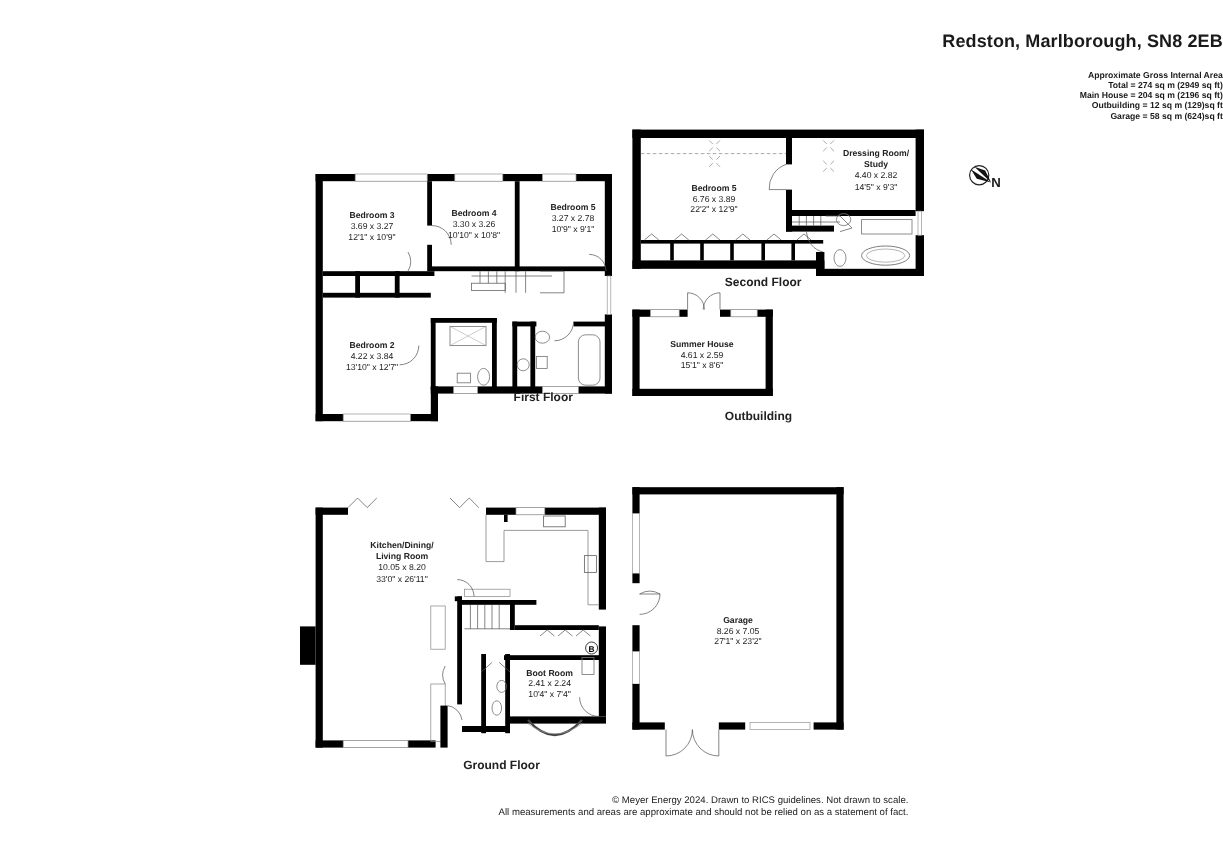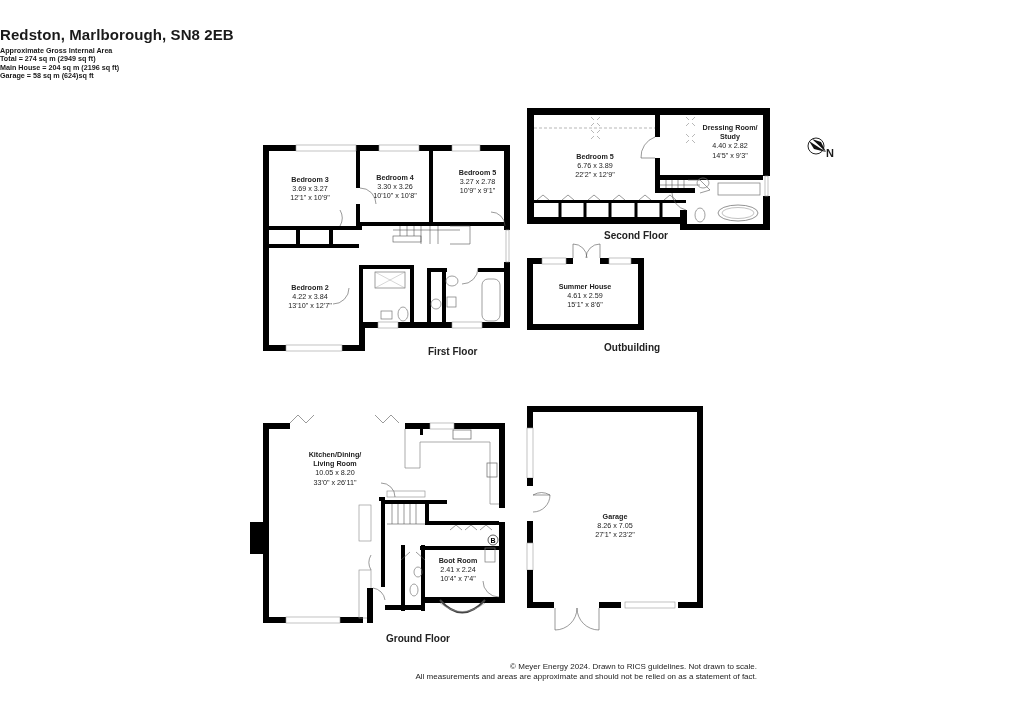--- a/index.html
+++ b/index.html
@@ -1,36 +1,37 @@
 <!DOCTYPE html>
 <html><head>
 <meta charset="utf-8">
 <style>
   html, body { margin:0; padding:0; background:#ffffff; }
   body { width:1019px; height:720px; position:relative; overflow:hidden; font-family:"Liberation Sans", sans-serif; color:#1a1a1a; }
-  .header { position:absolute; left:0; top:26px; width:1019px; text-align:left; }
+  .header { position:absolute; left:0; top:26px; width:1019px; text-align:right; }
   .title { font-size:15px; font-weight:bold; letter-spacing:0.1px; }
   .sub { font-size:7.2px; font-weight:bold; line-height:8.4px; }
-  .sub-first { margin-top:4px; }
+  .sub-first { margin-top:16px; }
   svg.plan { position:absolute; left:0; top:0; }
   .room-label { position:absolute; text-align:center; font-size:7.2px; line-height:9.2px; font-weight:bold; color:#222; }
   .room-label .dim { font-weight:normal; }
   .floor-label { position:absolute; font-size:10px; font-weight:bold; color:#222; }
   .footer { position:absolute; right:262px; top:662px; font-size:8px; line-height:10px; text-align:right; color:#222; }
   .north { position:absolute; left:806px; top:136px; width:34px; height:26px; }
   .north-letter { position:absolute; left:826px; top:147px; font-size:11px; font-weight:bold; }
 </style>
 </head>
 <body>
 
 <div class="header">
   <div class="title">Redston, Marlborough, SN8 2EB</div>
   <div class="sub sub-first">Approximate Gross Internal Area</div>
   <div class="sub">Total = 274 sq m (2949 sq ft)</div>
   <div class="sub">Main House = 204 sq m (2196 sq ft)</div>
+  <div class="sub">Outbuilding = 12 sq m (129)sq ft</div>
   <div class="sub">Garage = 58 sq m (624)sq ft</div>
 </div>
 
 <svg class="plan" width="1019" height="720" viewBox="0 0 1019 720">
 
   <g>
 
     <rect x="527" y="108" width="243" height="7" fill="#000"></rect>
     <rect x="527" y="108" width="7" height="116" fill="#000"></rect>
     <rect x="527" y="217" width="160" height="7" fill="#000"></rect>
@@ -308,20 +309,20 @@
   <div class="dim">2.41 x 2.24</div>
   <div class="dim">10'4" x 7'4"</div>
 </div>
 <div class="room-label" style="left:580px; top:496px; width:70px;margin-top:16px;">
   <div>Garage</div>
   <div class="dim">8.26 x 7.05</div>
   <div class="dim">27'1" x 23'2"</div>
 </div>
 
 <div class="floor-label" style="left:604px; top:230px;">Second Floor</div>
-<div class="floor-label" style="left:396px; top:346px;padding-left:32px;">First Floor</div>
+<div class="floor-label" style="left:396px; top:326px;padding-left:32px;">First Floor</div>
 <div class="floor-label" style="left:564px; top:342px;margin-left:40px;">Outbuilding</div>
 <div class="floor-label" style="left:386px; top:633px;">Ground Floor</div>
 
 <div class="footer">
   <div>© Meyer Energy 2024. Drawn to RICS guidelines.  Not drawn to scale.</div>
   <div>All measurements and areas are approximate and should not be relied on as a statement of fact.</div>
 </div>
 
 </body></html>

